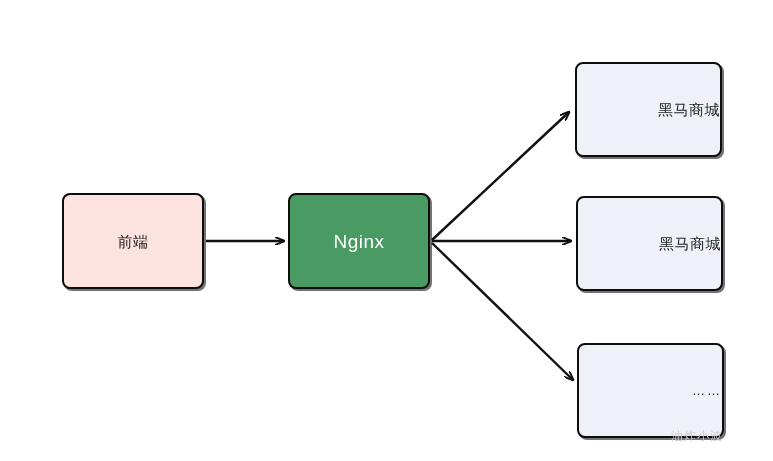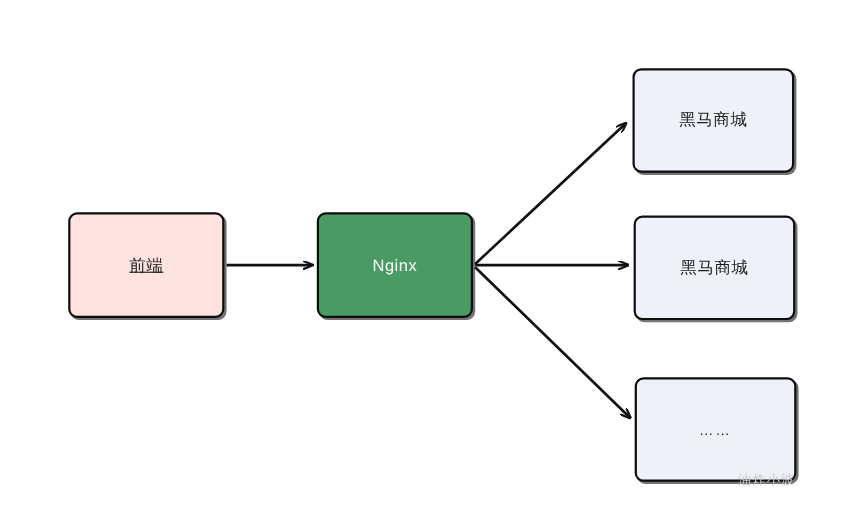--- a/index.html
+++ b/index.html
@@ -33,38 +33,39 @@
     letter-spacing: 0.5px;
     white-space: nowrap;
   }
   .node-frontend {
     left: 62px;
     top: 193px;
     width: 142px;
     height: 96px;
     background: #fce3e0;
   }
-  .node-frontend .node-label { color: #1d1d1d; text-decoration: underline; }
+  .node-frontend .node-label { color: #1d1d1d; }
 
   .node-nginx {
     left: 288px;
     top: 193px;
     width: 142px;
     height: 96px;
     background: #4a9a63;
   }
   .node-nginx .node-label {
     color: #ffffff;
-    font-size: 15px;
+    font-size: 19px;
   }
 
   .node-service {
     width: 147px;
     height: 95px;
     background: #eef1f8;
+    justify-content: flex-end;
   }
   .node-service .node-label { color: #1d1d1d; }
   .node-svc-1 { left: 575px; top: 62px; }
   .node-svc-2 { left: 576px; top: 196px; }
   .node-svc-3 { left: 577px; top: 343px; }
 
   .ellipsis-label {
     font-size: 13px;
     letter-spacing: 2px;
     color: #2b2b2b;

